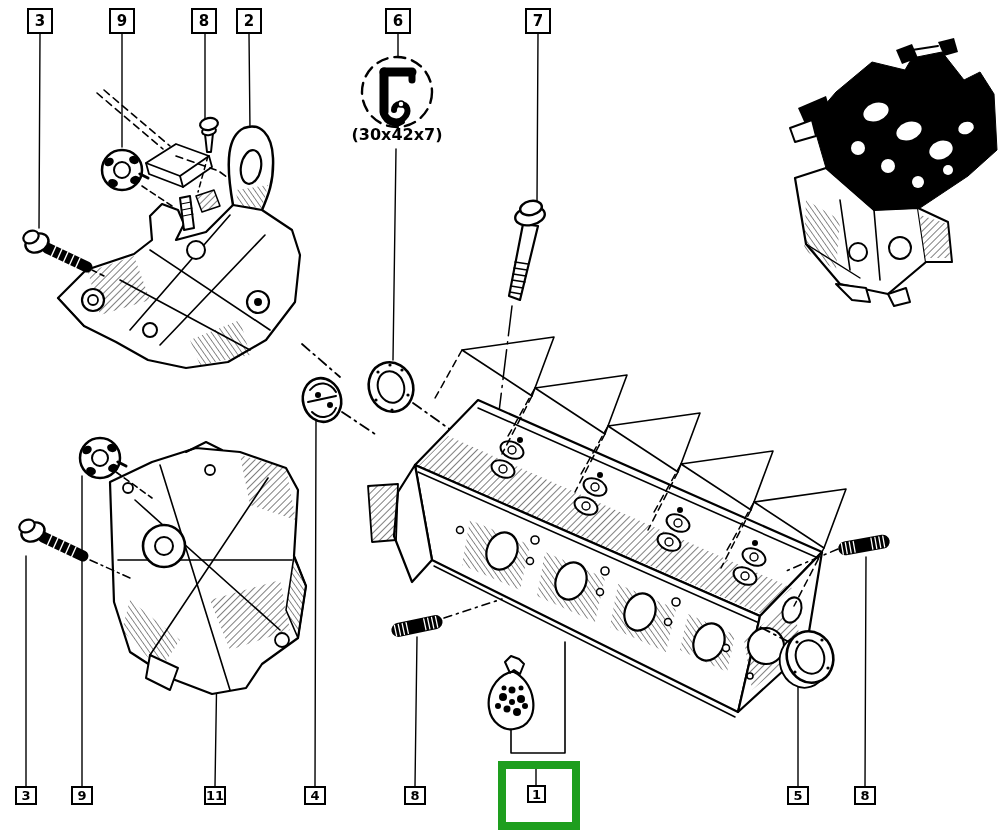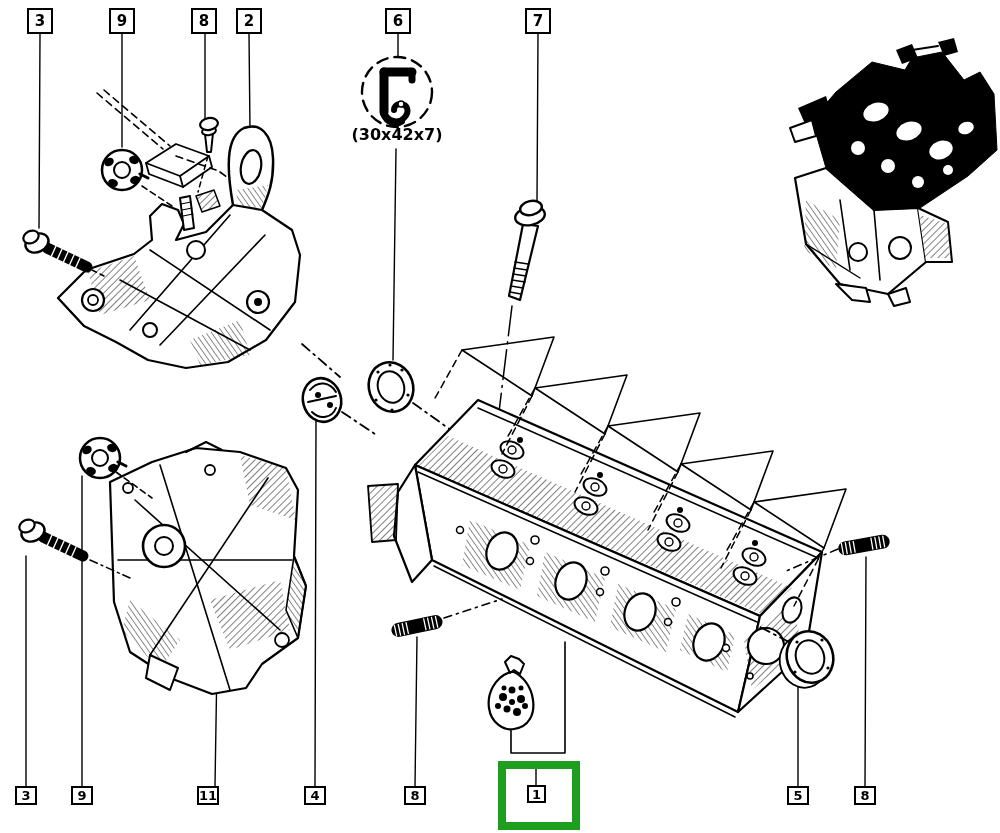--- a/index.html
+++ b/index.html
@@ -384,20 +384,20 @@
 
 <div class="co t" style="left:27px">3</div>
 <div class="co t" style="left:109px">9</div>
 <div class="co t" style="left:191px">8</div>
 <div class="co t" style="left:236px">2</div>
 <div class="co t" style="left:385px">6</div>
 <div class="co t" style="left:525px">7</div>
 
 <div class="co b" style="left:15px">3</div>
 <div class="co b" style="left:71px">9</div>
-<div class="co b" style="left:197px">11</div>
+<div class="co b" style="left:204px">11</div>
 <div class="co b" style="left:304px">4</div>
 <div class="co b" style="left:404px">8</div>
 <div class="co k" style="left:527px">1</div>
 <div class="co b" style="left:787px">5</div>
 <div class="co b" style="left:854px">8</div>
 
 </div>
 
 </body></html>

